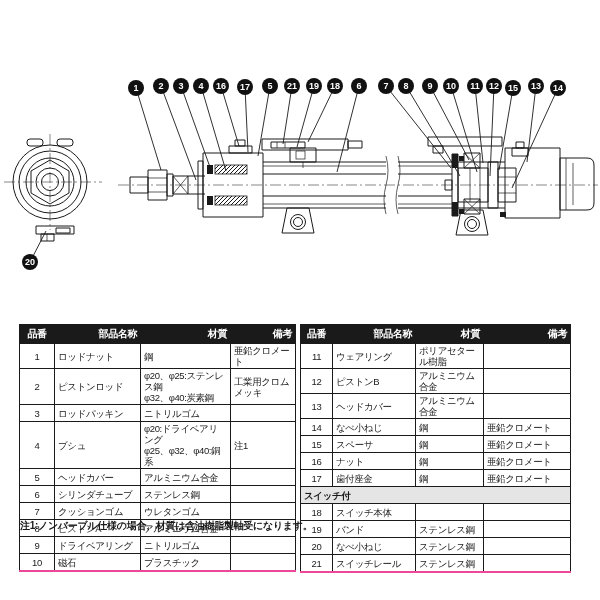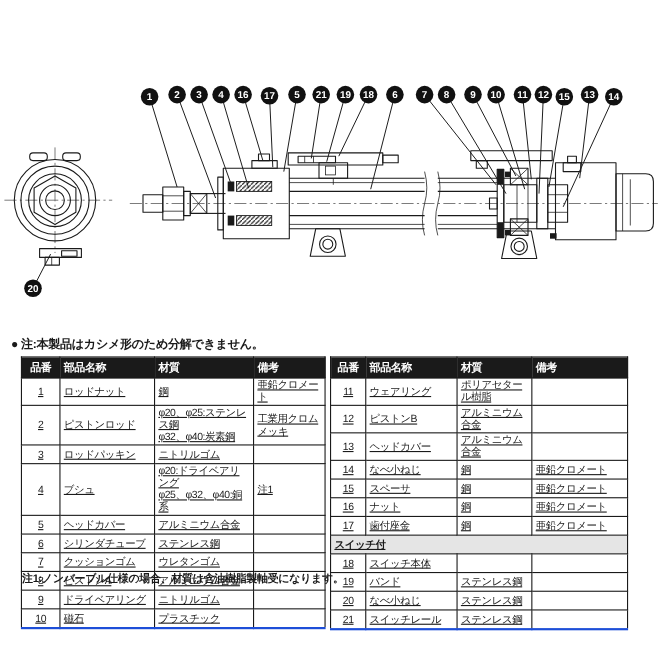--- a/index.html
+++ b/index.html
@@ -16,27 +16,27 @@
   .balloon-num{fill:#fff;font-weight:bold;font-size:9px;text-anchor:middle;}
   
   .note{position:absolute;left:10px;top:305px;font-size:11px;font-weight:bold;letter-spacing:-.3px;}
   .footnote{position:absolute;left:20px;top:519px;font-size:10px;font-weight:bold;letter-spacing:-.3px;}
   
   table.parts{position:absolute;top:324px;border-collapse:collapse;table-layout:fixed;
               font-size:9.5px;letter-spacing:-.4px;}
   table.parts.left{left:19px;width:276px;}
   table.parts.right{left:300px;width:270px;}
   table.parts th{background:#1a1a1a;color:#fff;font-size:10px;font-weight:bold;
-                 text-align:left;padding:2px 3px;height:14px;border:1px solid #1a1a1a;}
+                 text-align:right;padding:2px 3px;height:14px;border:1px solid #1a1a1a;}
   table.parts th.c-no{text-align:center;padding:2px 0;}
   table.parts td{border-left:1px solid #1a1a1a;border-right:1px solid #1a1a1a;
                  border-top:1px solid #1a1a1a;border-bottom:1px solid #1a1a1a;
                  padding:1px 3px;height:14px;line-height:11px;vertical-align:middle;
                  white-space:pre-line;overflow:hidden;}
-  table.parts{border-bottom:2px solid #1d4ed8;text-decoration:underline;}
+  table.parts{border-bottom:2px solid #ec4899;}
   table.parts td.c-no{text-align:center;padding:1px 0;}
   table.parts tr.dbl td{height:29px;}
   table.parts td.section{background:#e5e5e5;font-weight:bold;height:14px;}
 </style>
 </head>
 <body>
 
 <div class="stage">
 
   <svg class="drawing" width="600" height="302" viewBox="0 0 600 302">
@@ -241,21 +241,20 @@
         <text x="536" y="89.2" class="balloon-num" font-size="8">13</text>
         <line x1="558" y1="88" x2="512" y2="188" class="leader"></line>
         <circle cx="558" cy="88" r="8" class="balloon-circle"></circle>
         <text x="558" y="91.2" class="balloon-num" font-size="8">14</text>
         <line x1="30" y1="262" x2="46" y2="231" class="leader"></line>
         <circle cx="30" cy="262" r="8" class="balloon-circle"></circle>
         <text x="30" y="265.2" class="balloon-num" font-size="8">20</text>
       </g>
   </svg>
 
-  <div class="note">● 注:本製品はカシメ形のため分解できません。</div>
 
   <table class="parts left">
     <colgroup>
         <col style="width:35px">
         <col style="width:86px">
         <col style="width:90px">
         <col style="width:65px">
       </colgroup>
     <thead>
       <tr>

